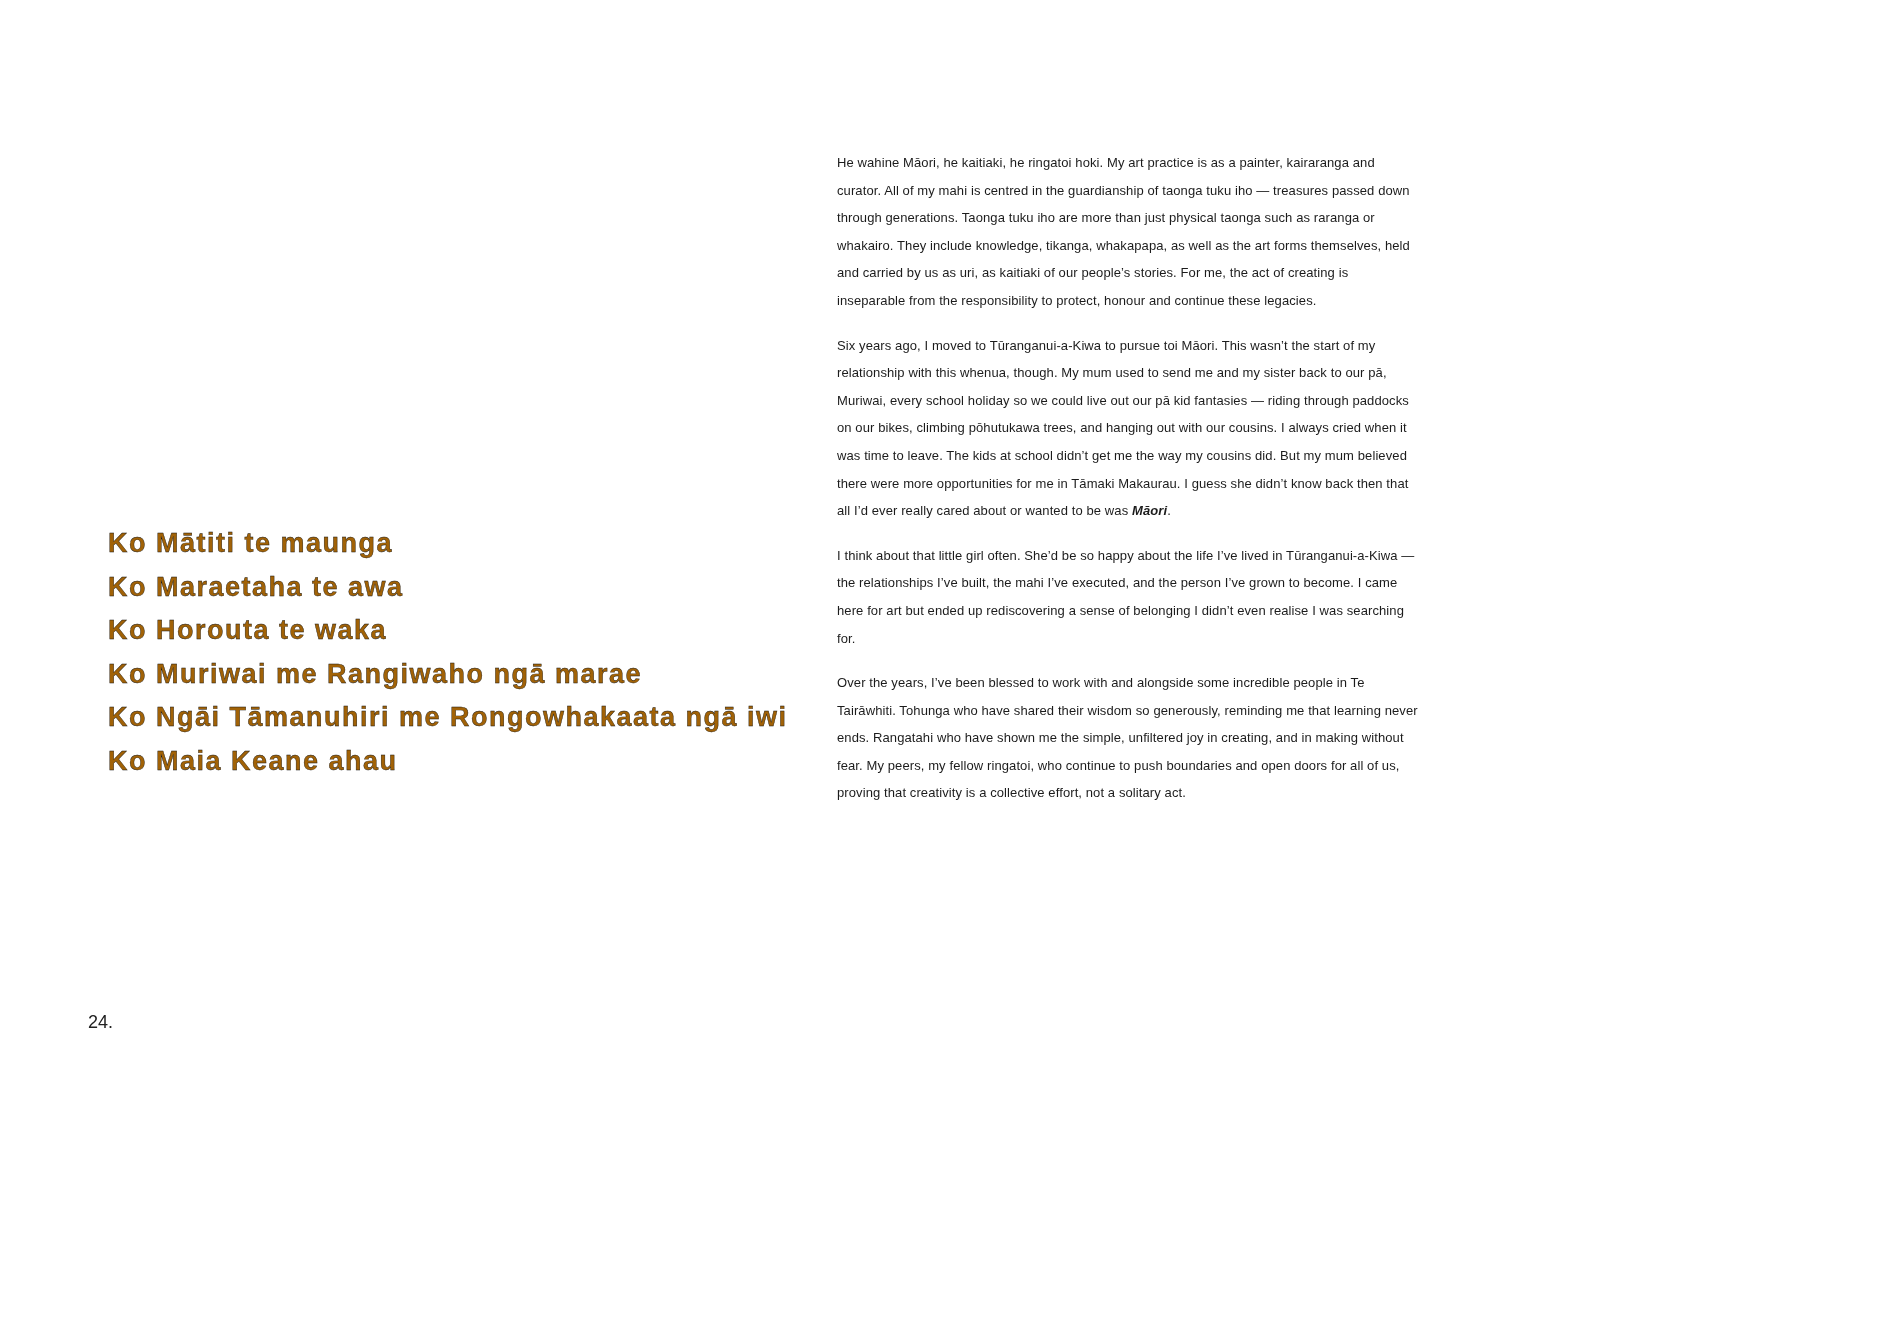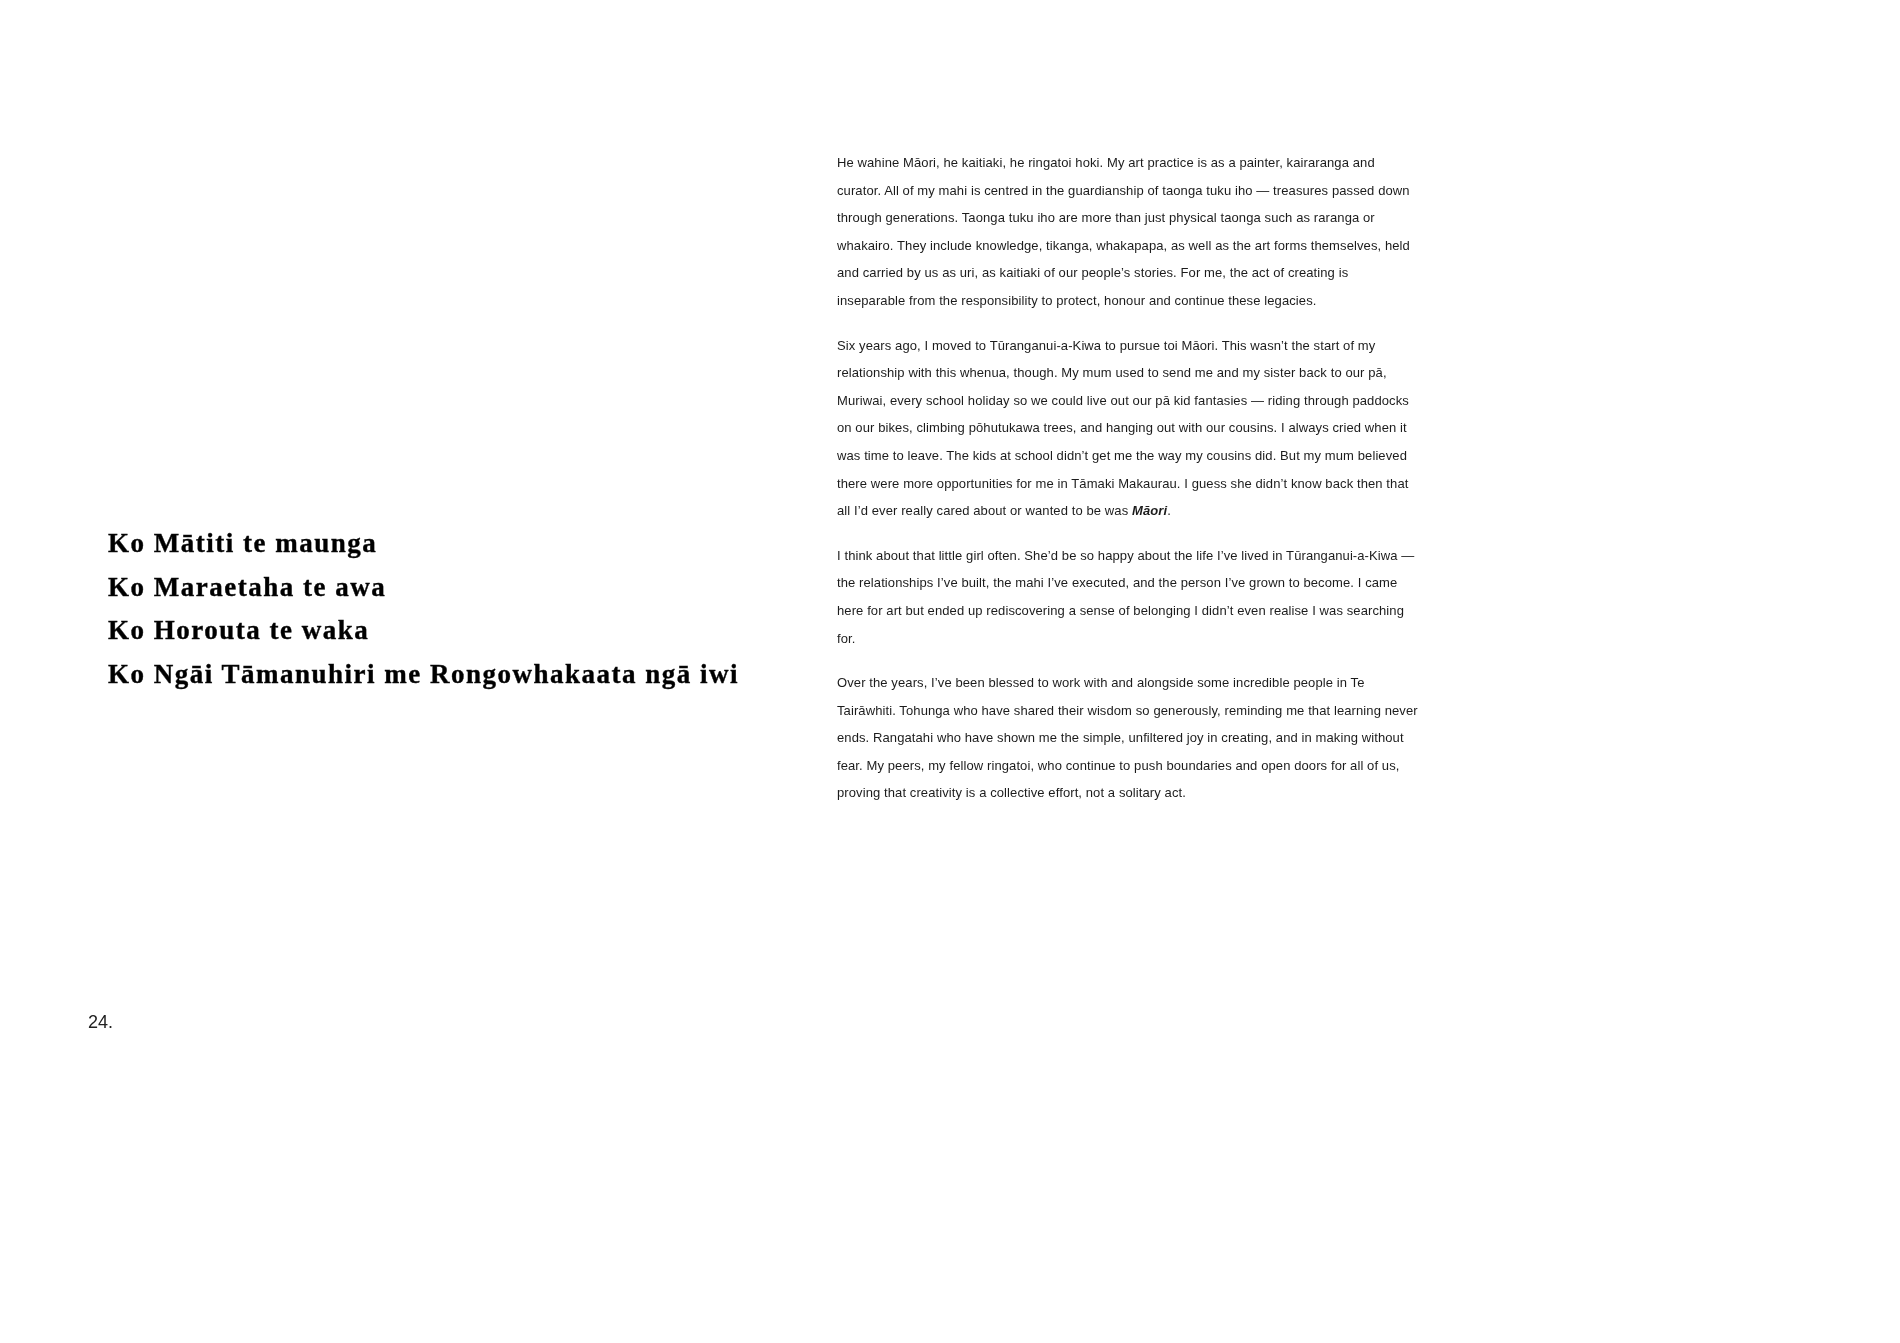--- a/index.html
+++ b/index.html
@@ -18,26 +18,26 @@
   }
 
   
   .pepeha {
     position: absolute;
     left: 108px;
     top: 522px;
     width: 680px;
   }
   .pepeha-line {
-    font-family: Liberation Serif, serif;
+    font-family: Liberation Sans, sans-serif;
     font-weight: 700;
     font-size: 27px;
     line-height: 43.5px;
     letter-spacing: 1.5px;
-    color: #000000;
+    color: #a16207;
     white-space: nowrap;
     -webkit-text-stroke: 0.4px #121212;
   }
 
   
   .page-number {
     position: absolute;
     left: 88px;
     top: 1012px;
     font-size: 18px;
@@ -66,21 +66,23 @@
 </style>
 </head>
 <body>
 
 <div class="page">
 
   <div class="pepeha">
     <div class="pepeha-line">Ko Mātiti te maunga</div>
     <div class="pepeha-line">Ko Maraetaha te awa</div>
     <div class="pepeha-line">Ko Horouta te waka</div>
+    <div class="pepeha-line">Ko Muriwai me Rangiwaho ngā marae</div>
     <div class="pepeha-line">Ko Ngāi Tāmanuhiri me Rongowhakaata ngā iwi</div>
+    <div class="pepeha-line">Ko Maia Keane ahau</div>
   </div>
 
   <div class="page-number">24.</div>
 
   <div class="body-copy">
     <p>He wahine Māori, he kaitiaki, he ringatoi hoki. My art practice is as a painter, kairaranga and curator. All of my mahi is centred in the guardianship of taonga tuku iho — treasures passed down through generations. Taonga tuku iho are more than just physical taonga such as raranga or whakairo. They include knowledge, tikanga, whakapapa, as well as the art forms themselves, held and carried by us as uri, as kaitiaki of our people’s stories. For me, the act of creating is inseparable from the responsibility to protect, honour and continue these legacies.</p>
     <p><span>Six years ago, I moved to Tūranganui-a-Kiwa to pursue toi Māori. This wasn’t the start of my relationship with this whenua, though. My mum used to send me and my sister back to our pā, Muriwai, every school holiday so we could live out our pā kid fantasies — riding through paddocks on our bikes, climbing pōhutukawa trees, and hanging out with our cousins. I always cried when it was time to leave. The kids at school didn’t get me the way my cousins did. But my mum believed there were more opportunities for me in Tāmaki Makaurau. I guess she didn’t know back then that all I’d ever really cared about or wanted to be was </span><span class="emphasis">Māori</span><span>.</span></p>
     <p>I think about that little girl often. She’d be so happy about the life I’ve lived in Tūranganui-a-Kiwa — the relationships I’ve built, the mahi I’ve executed, and the person I’ve grown to become. I came here for art but ended up rediscovering a sense of belonging I didn’t even realise I was searching for.</p>
     <p>Over the years, I’ve been blessed to work with and alongside some incredible people in Te Tairāwhiti. Tohunga who have shared their wisdom so generously, reminding me that learning never ends. Rangatahi who have shown me the simple, unfiltered joy in creating, and in making without fear. My peers, my fellow ringatoi, who continue to push boundaries and open doors for all of us, proving that creativity is a collective effort, not a solitary act.</p>
   </div>

